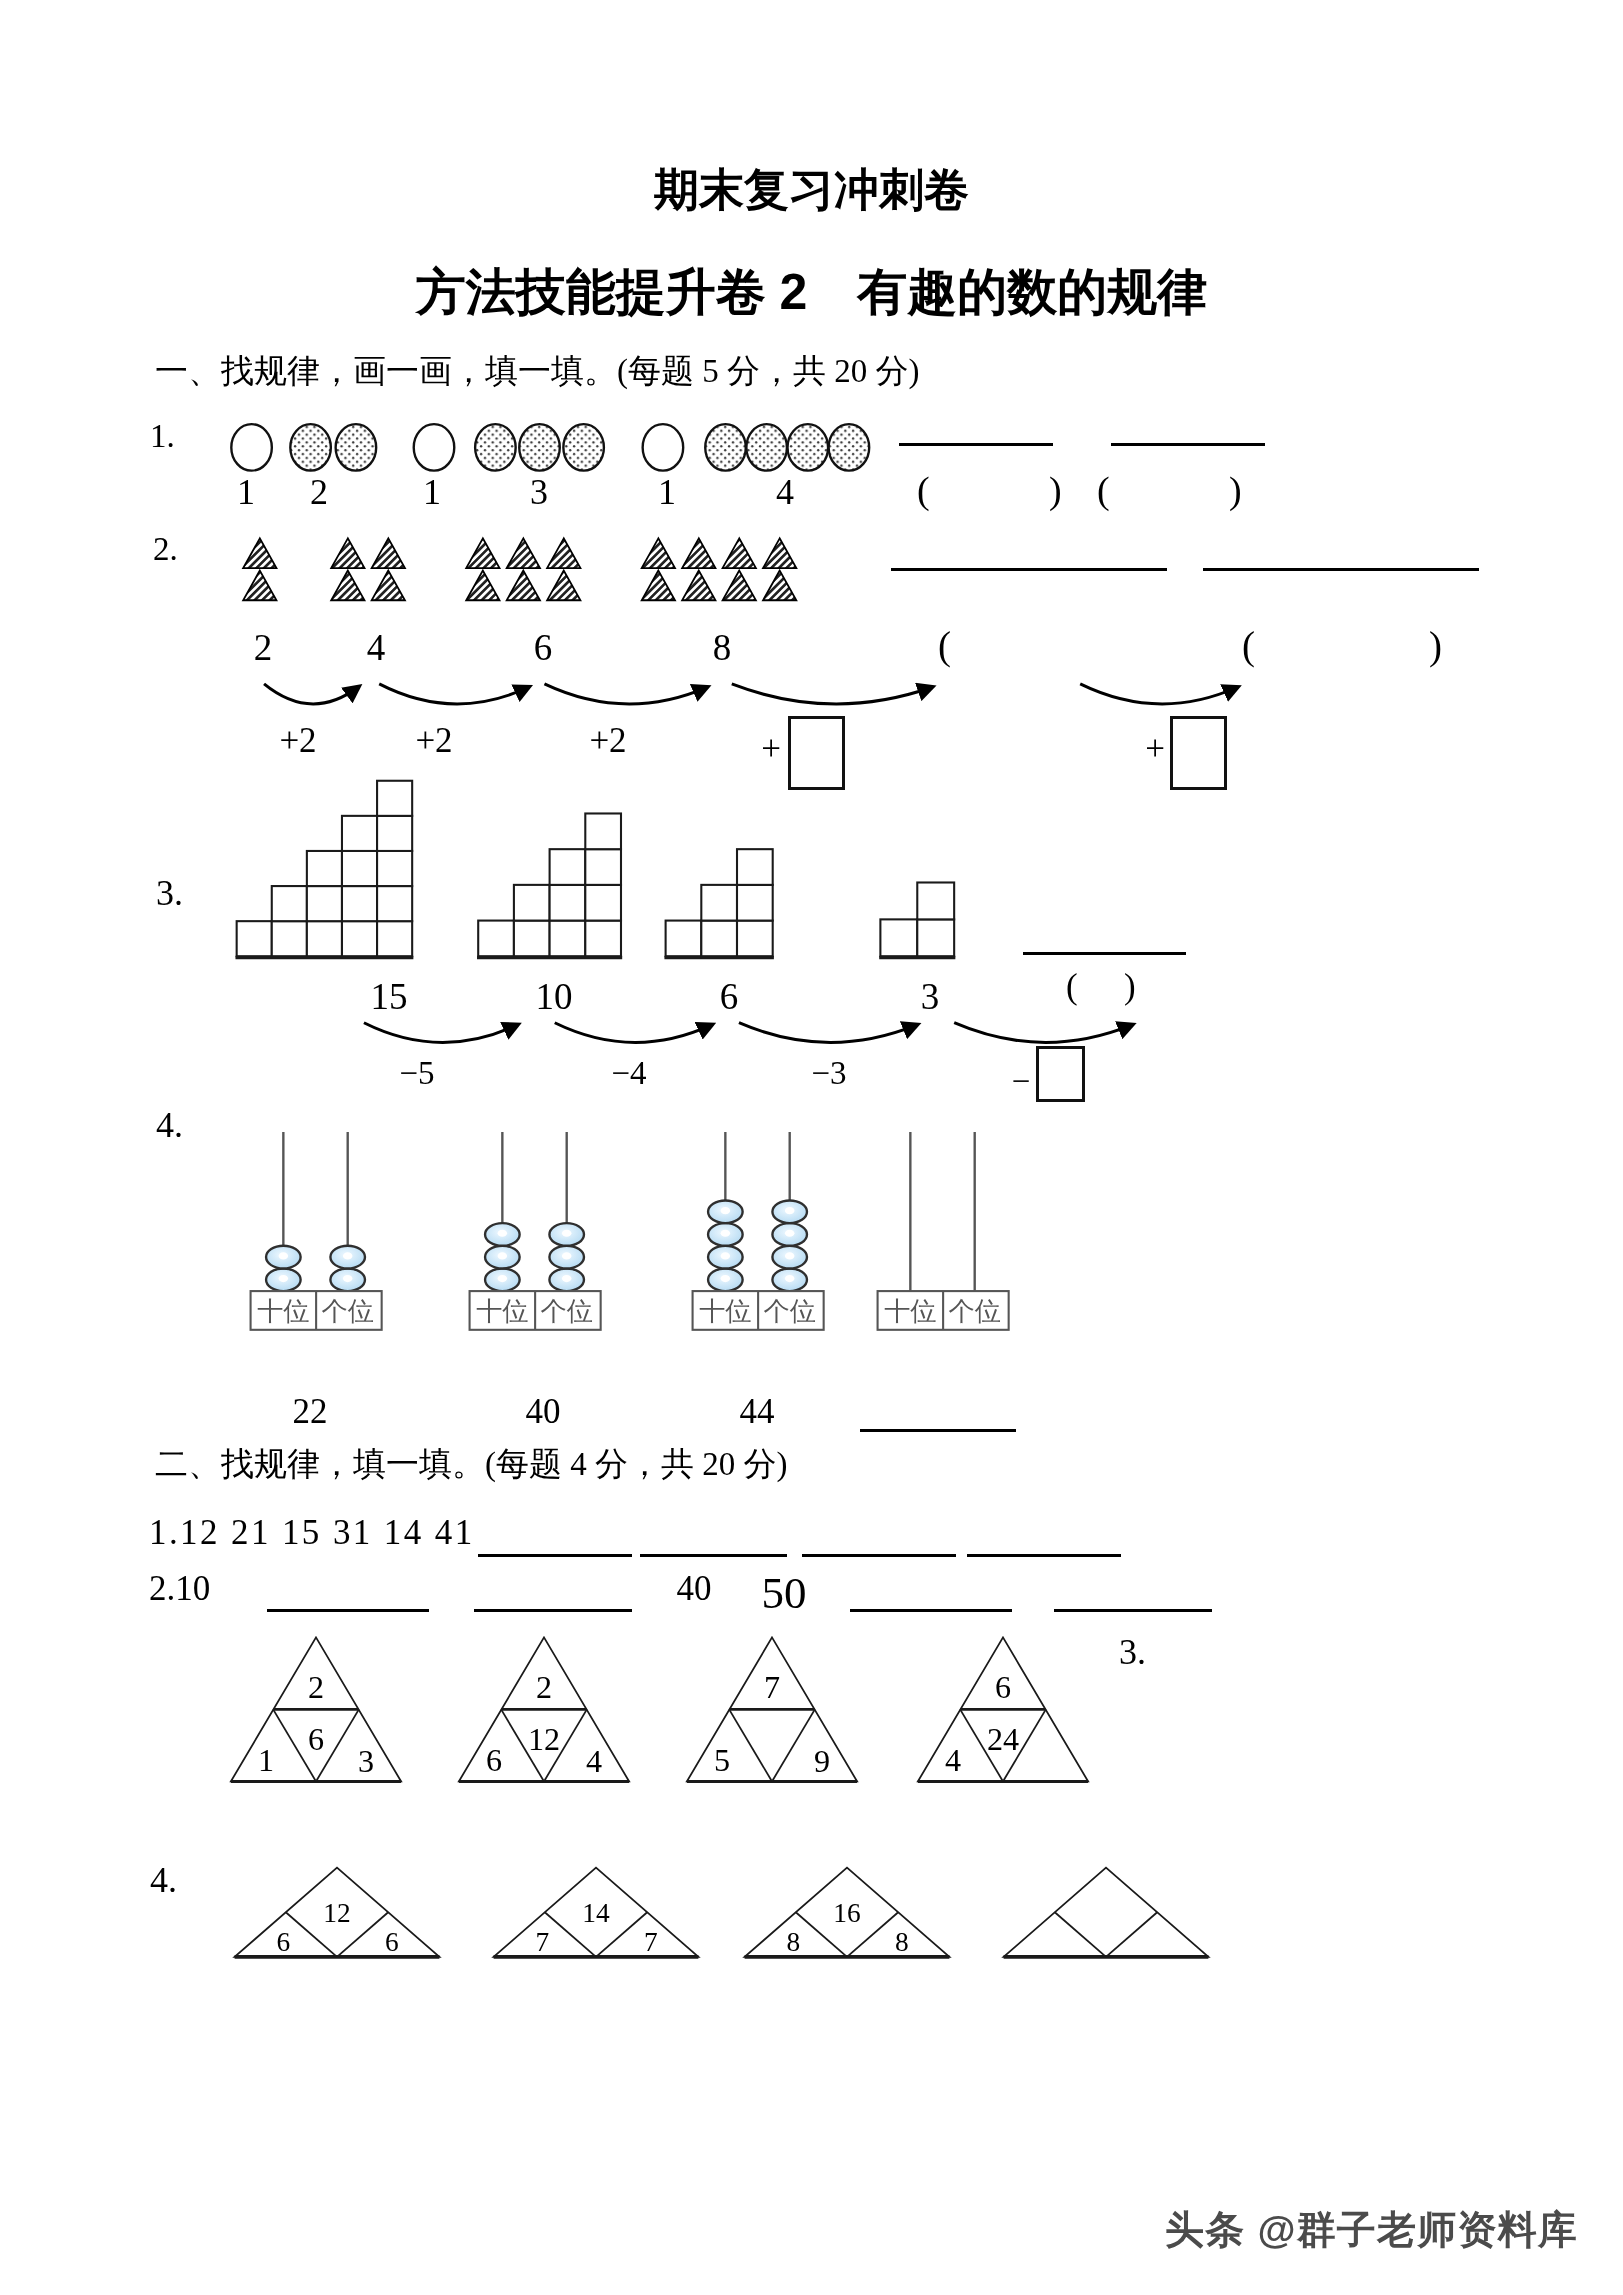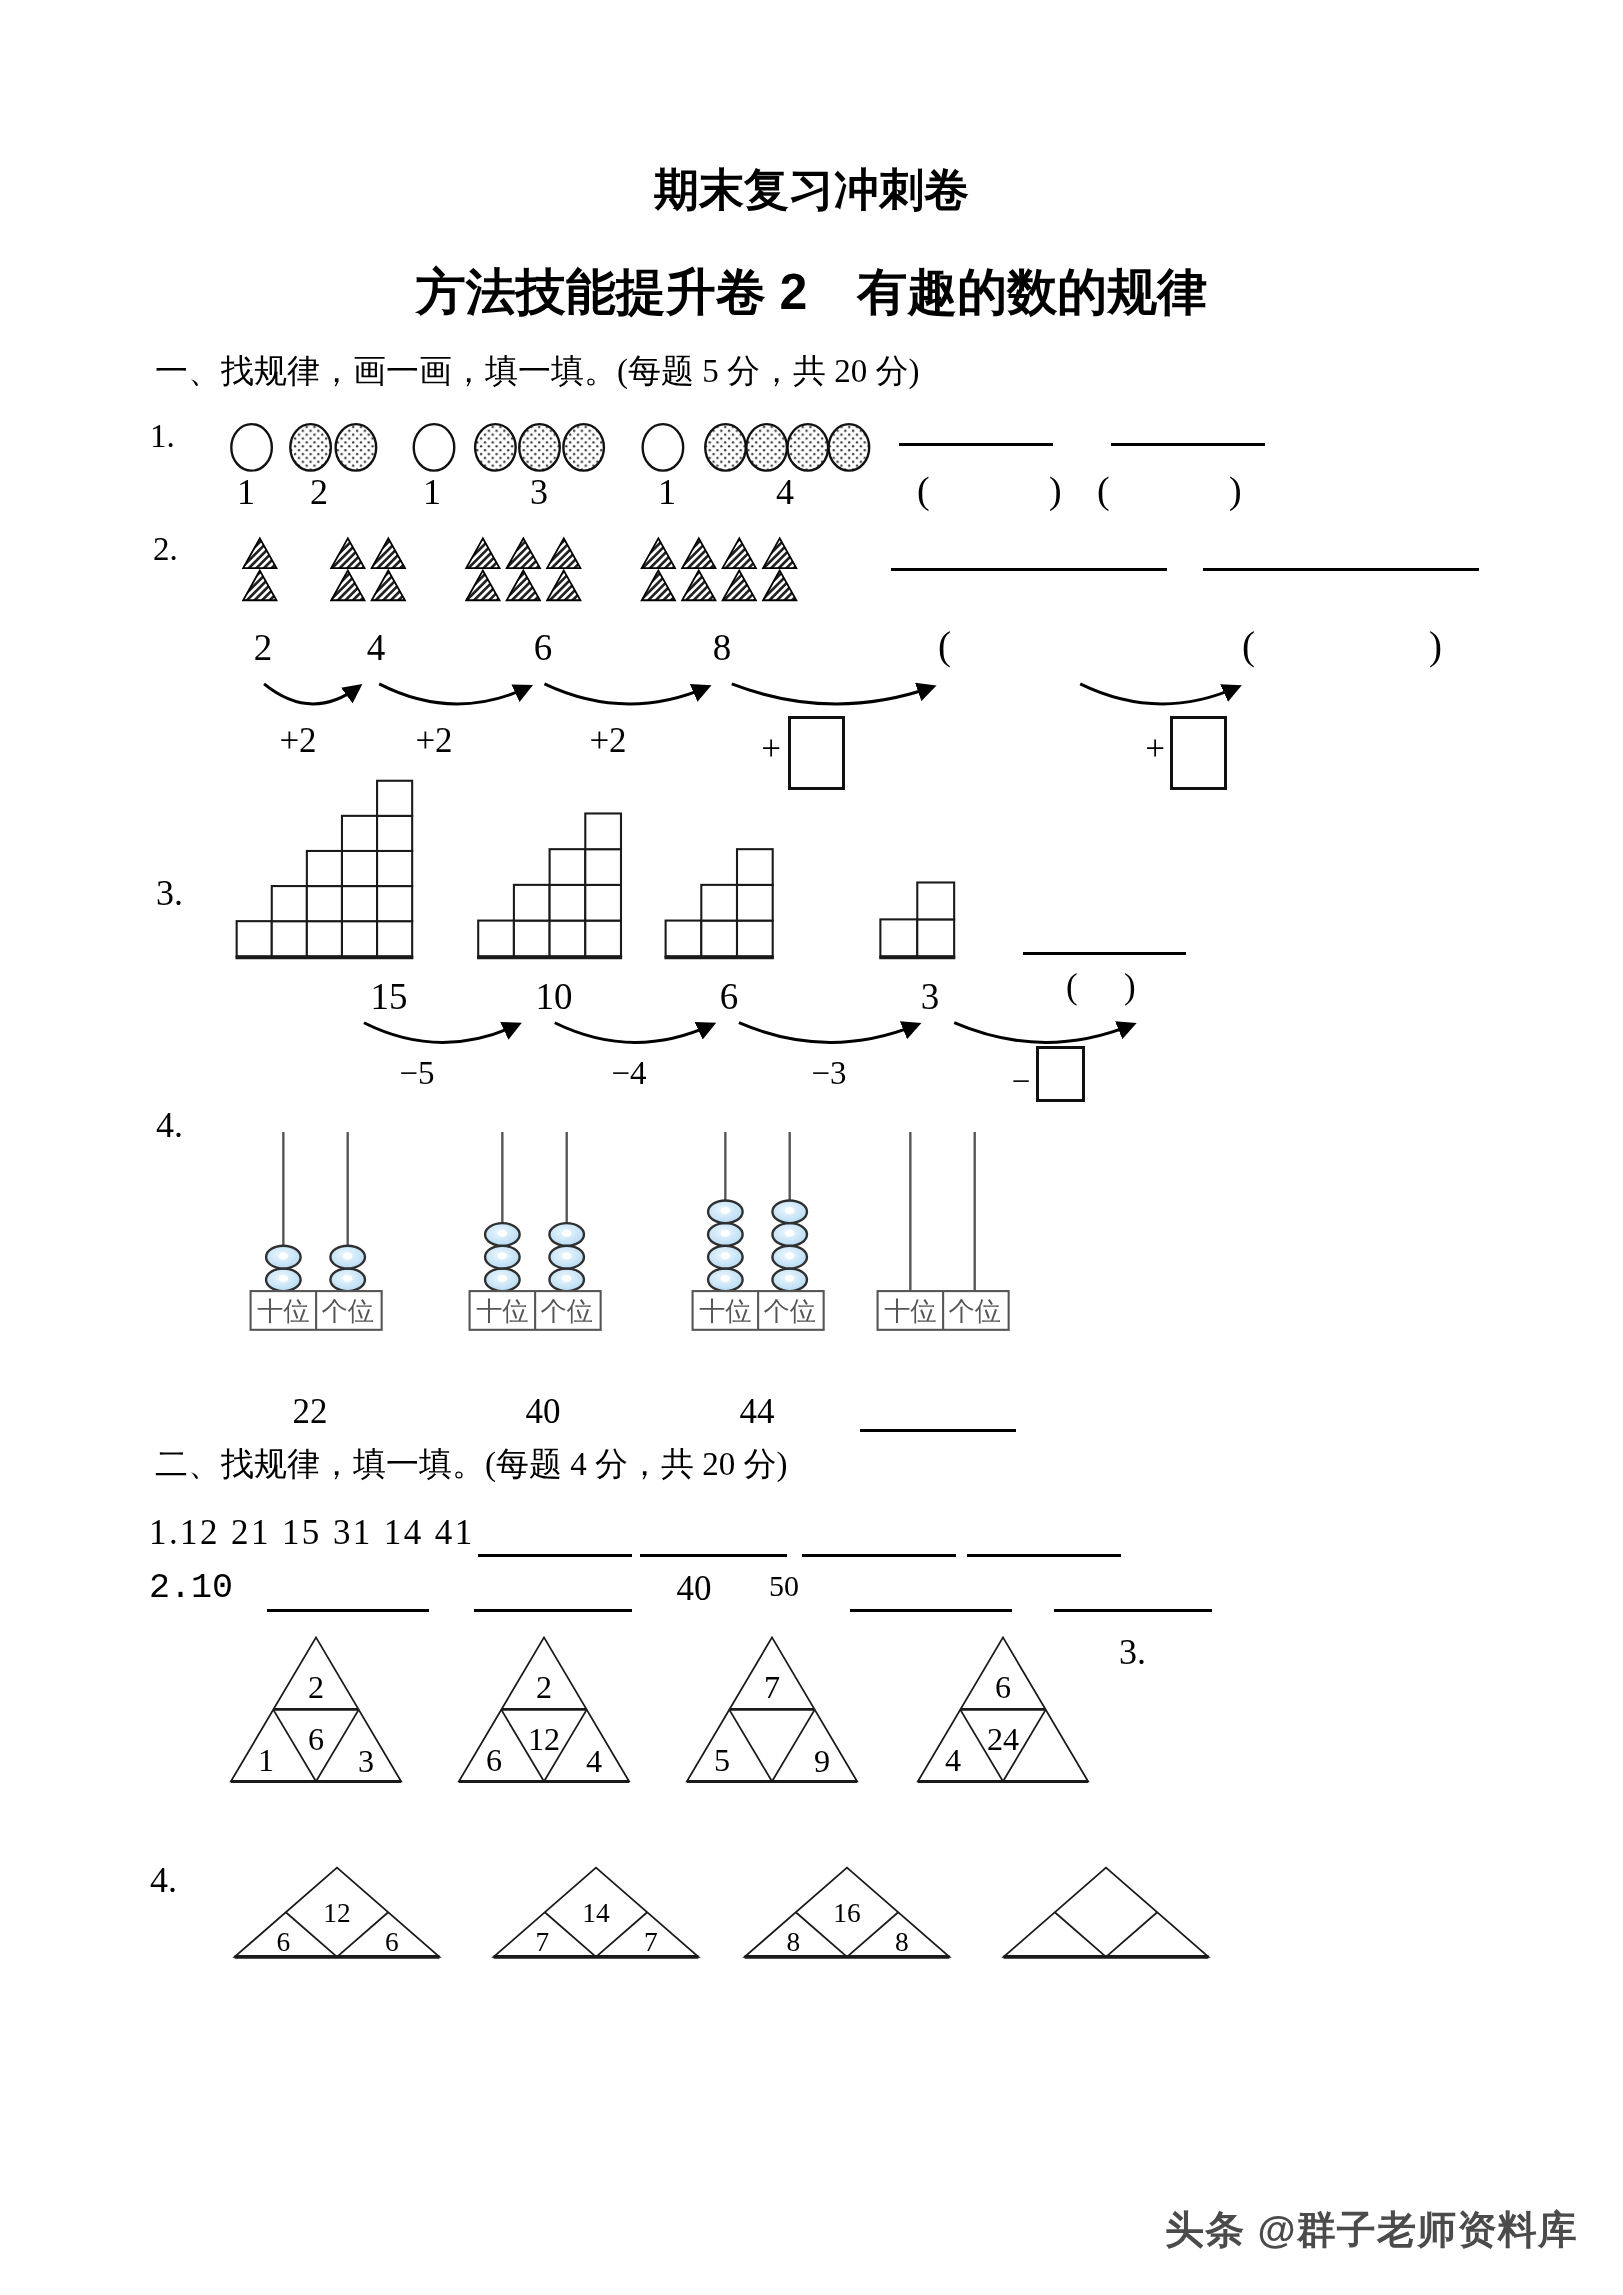--- a/index.html
+++ b/index.html
@@ -48,21 +48,21 @@
 
 <div class="t heading" style="left:155px;top:355px;">一、找规律，画一画，填一填。(每题 5 分，共 20 分)</div>
 
 <div class="t qlabel" style="left:150px;top:420px;">1.</div>
 <div class="t qlabel" style="left:153px;top:533px;">2.</div>
 <div class="t qlabel" style="left:156px;top:875px;font-size:36px;">3.</div>
 <div class="t qlabel" style="left:156px;top:1107px;font-size:36px;">4.</div>
 
 <div class="t heading" style="left:155px;top:1448px;">二、找规律，填一填。(每题 4 分，共 20 分)</div>
 <div class="t" style="left:149px;top:1515px;font-size:35px;letter-spacing:2.4px;">1.12 21 15 31 14 41</div>
-<div class="t" style="left:149px;top:1571px;font-size:35px;font-family:Liberation Mono, monospace;">2.10</div>
+<div class="t" style="left:149px;top:1571px;font-size:35px;">2.10</div>
 <div class="t qlabel" style="left:1119px;top:1634px;font-size:36px;">3.</div>
 <div class="t qlabel" style="left:150px;top:1862px;font-size:36px;">4.</div>
 
 <div class="t footer" style="left:1165px;top:2210px;font-size:39px;color:#4b4b4b;">头条 @群子老师资料库</div>
 
 <div id="figures">
     <div class="fig" style="left: 227px; top: 417px;"><svg width="662" height="62" viewBox="0 0 1110 104">
         <ellipse cx="41" cy="51" rx="34" ry="39" fill="#fff" stroke="#111" stroke-width="4"></ellipse>
         <ellipse cx="140" cy="51" rx="34" ry="39" fill="url(#dots)" stroke="#111" stroke-width="4"></ellipse>
         <ellipse cx="216" cy="51" rx="34" ry="39" fill="url(#dots)" stroke="#111" stroke-width="4"></ellipse>
@@ -265,21 +265,21 @@
     <div class="blank" style="left: 860px; top: 1429px; width: 156px;"></div>
     <div class="blank" style="left: 478px; top: 1554px; width: 154px;"></div>
     <div class="blank" style="left: 640px; top: 1554px; width: 147px;"></div>
     <div class="blank" style="left: 802px; top: 1554px; width: 154px;"></div>
     <div class="blank" style="left: 967px; top: 1554px; width: 154px;"></div>
     <div class="blank" style="left: 267px; top: 1609px; width: 162px;"></div>
     <div class="blank" style="left: 474px; top: 1609px; width: 158px;"></div>
     <div class="blank" style="left: 850px; top: 1609px; width: 162px;"></div>
     <div class="blank" style="left: 1054px; top: 1609px; width: 158px;"></div>
     <div class="t center" style="left: 694px; top: 1571px; font-size: 35px; color: rgb(0, 0, 0);">40</div>
-    <div class="t center" style="left: 784px; top: 1571px; font-size: 30px; color: rgb(0, 0, 0);">50</div>
+    <div class="t center" style="left: 784px; top: 1571px; font-size: 45px; color: rgb(0, 0, 0);">50</div>
     <div class="fig" style="left: 229px; top: 1635px;"><svg width="174" height="150" viewBox="0 0 292 252">
         <path d="M146,4 L3,246 L289,246 Z" fill="none" stroke="#1a1a1a" stroke-width="3"></path>
         <line x1="3" y1="246" x2="289" y2="246" stroke="#1a1a1a" stroke-width="5"></line>
         <line x1="74" y1="125" x2="218" y2="125" stroke="#1a1a1a" stroke-width="4.5"></line>
         <line x1="74" y1="125" x2="146" y2="246" stroke="#1a1a1a" stroke-width="3"></line>
         <line x1="218" y1="125" x2="146" y2="246" stroke="#1a1a1a" stroke-width="3"></line>
         <text x="146" y="106" font-size="54" text-anchor="middle" fill="#000" font-family="Liberation Serif, DejaVu Serif, serif">2</text>
         <text x="62" y="228" font-size="54" text-anchor="middle" fill="#000" font-family="Liberation Serif, DejaVu Serif, serif">1</text>
         <text x="146" y="194" font-size="54" text-anchor="middle" fill="#000" font-family="Liberation Serif, DejaVu Serif, serif">6</text>
         <text x="230" y="230" font-size="54" text-anchor="middle" fill="#000" font-family="Liberation Serif, DejaVu Serif, serif">3</text>

